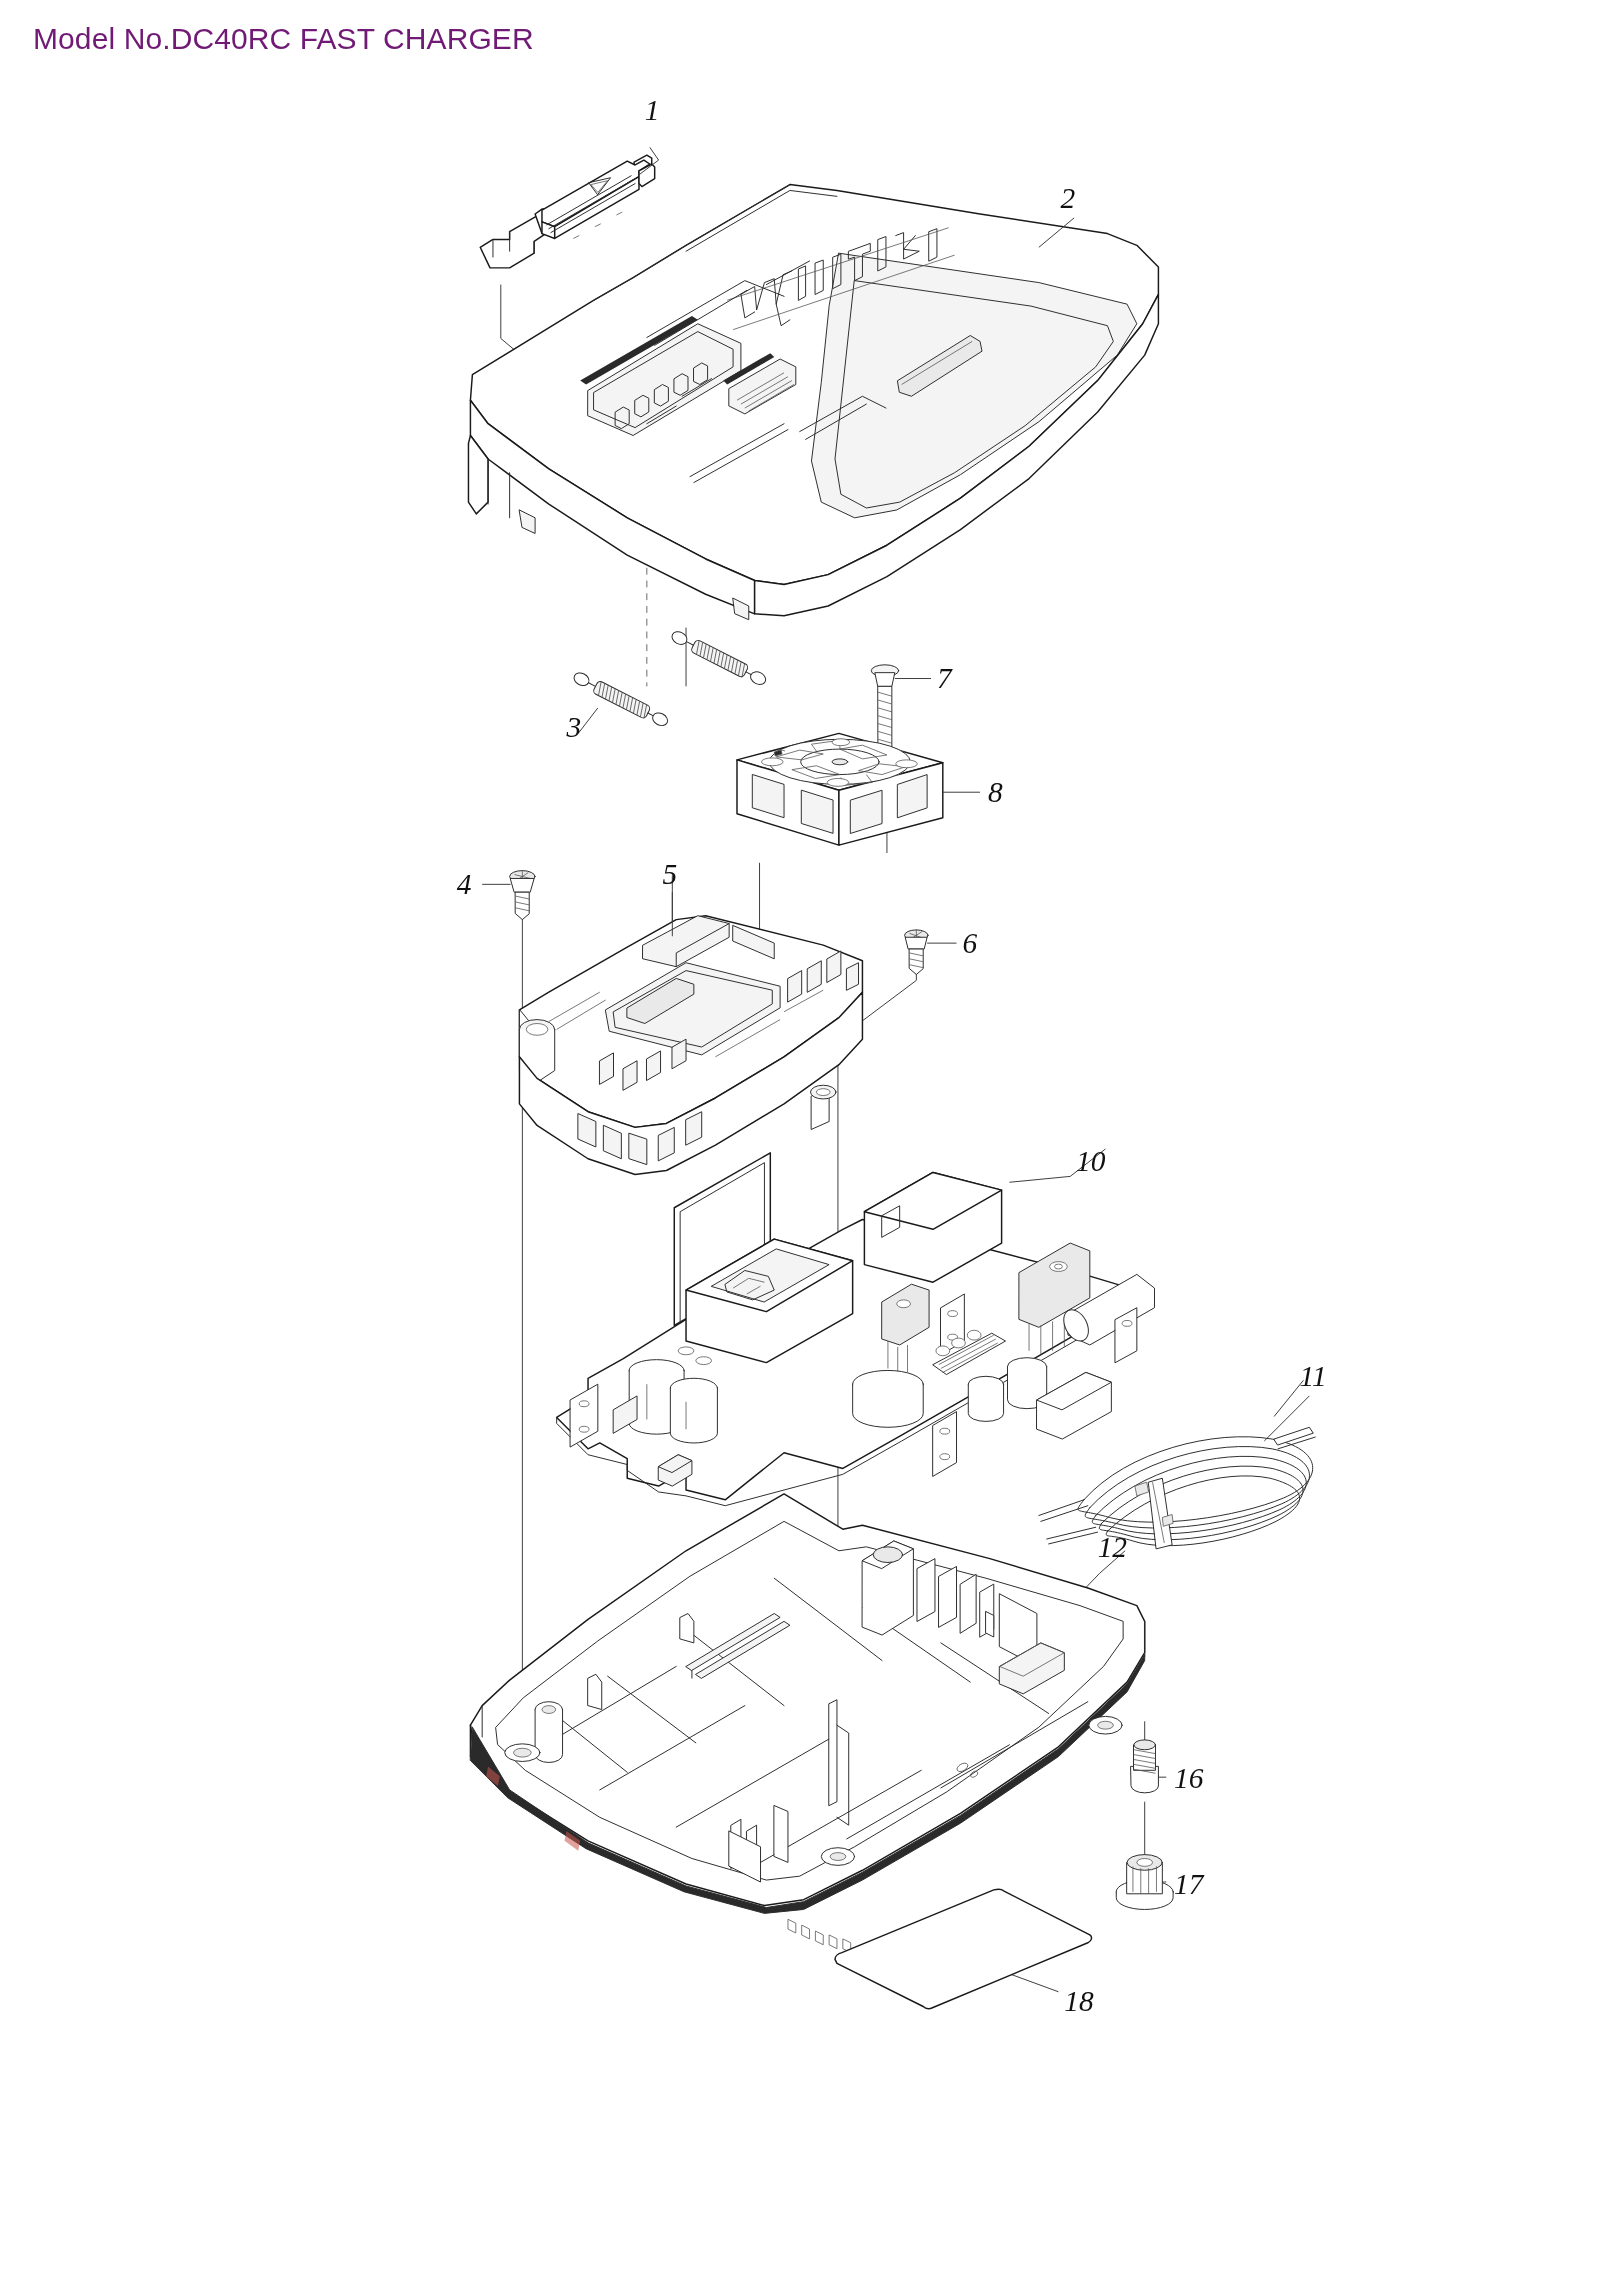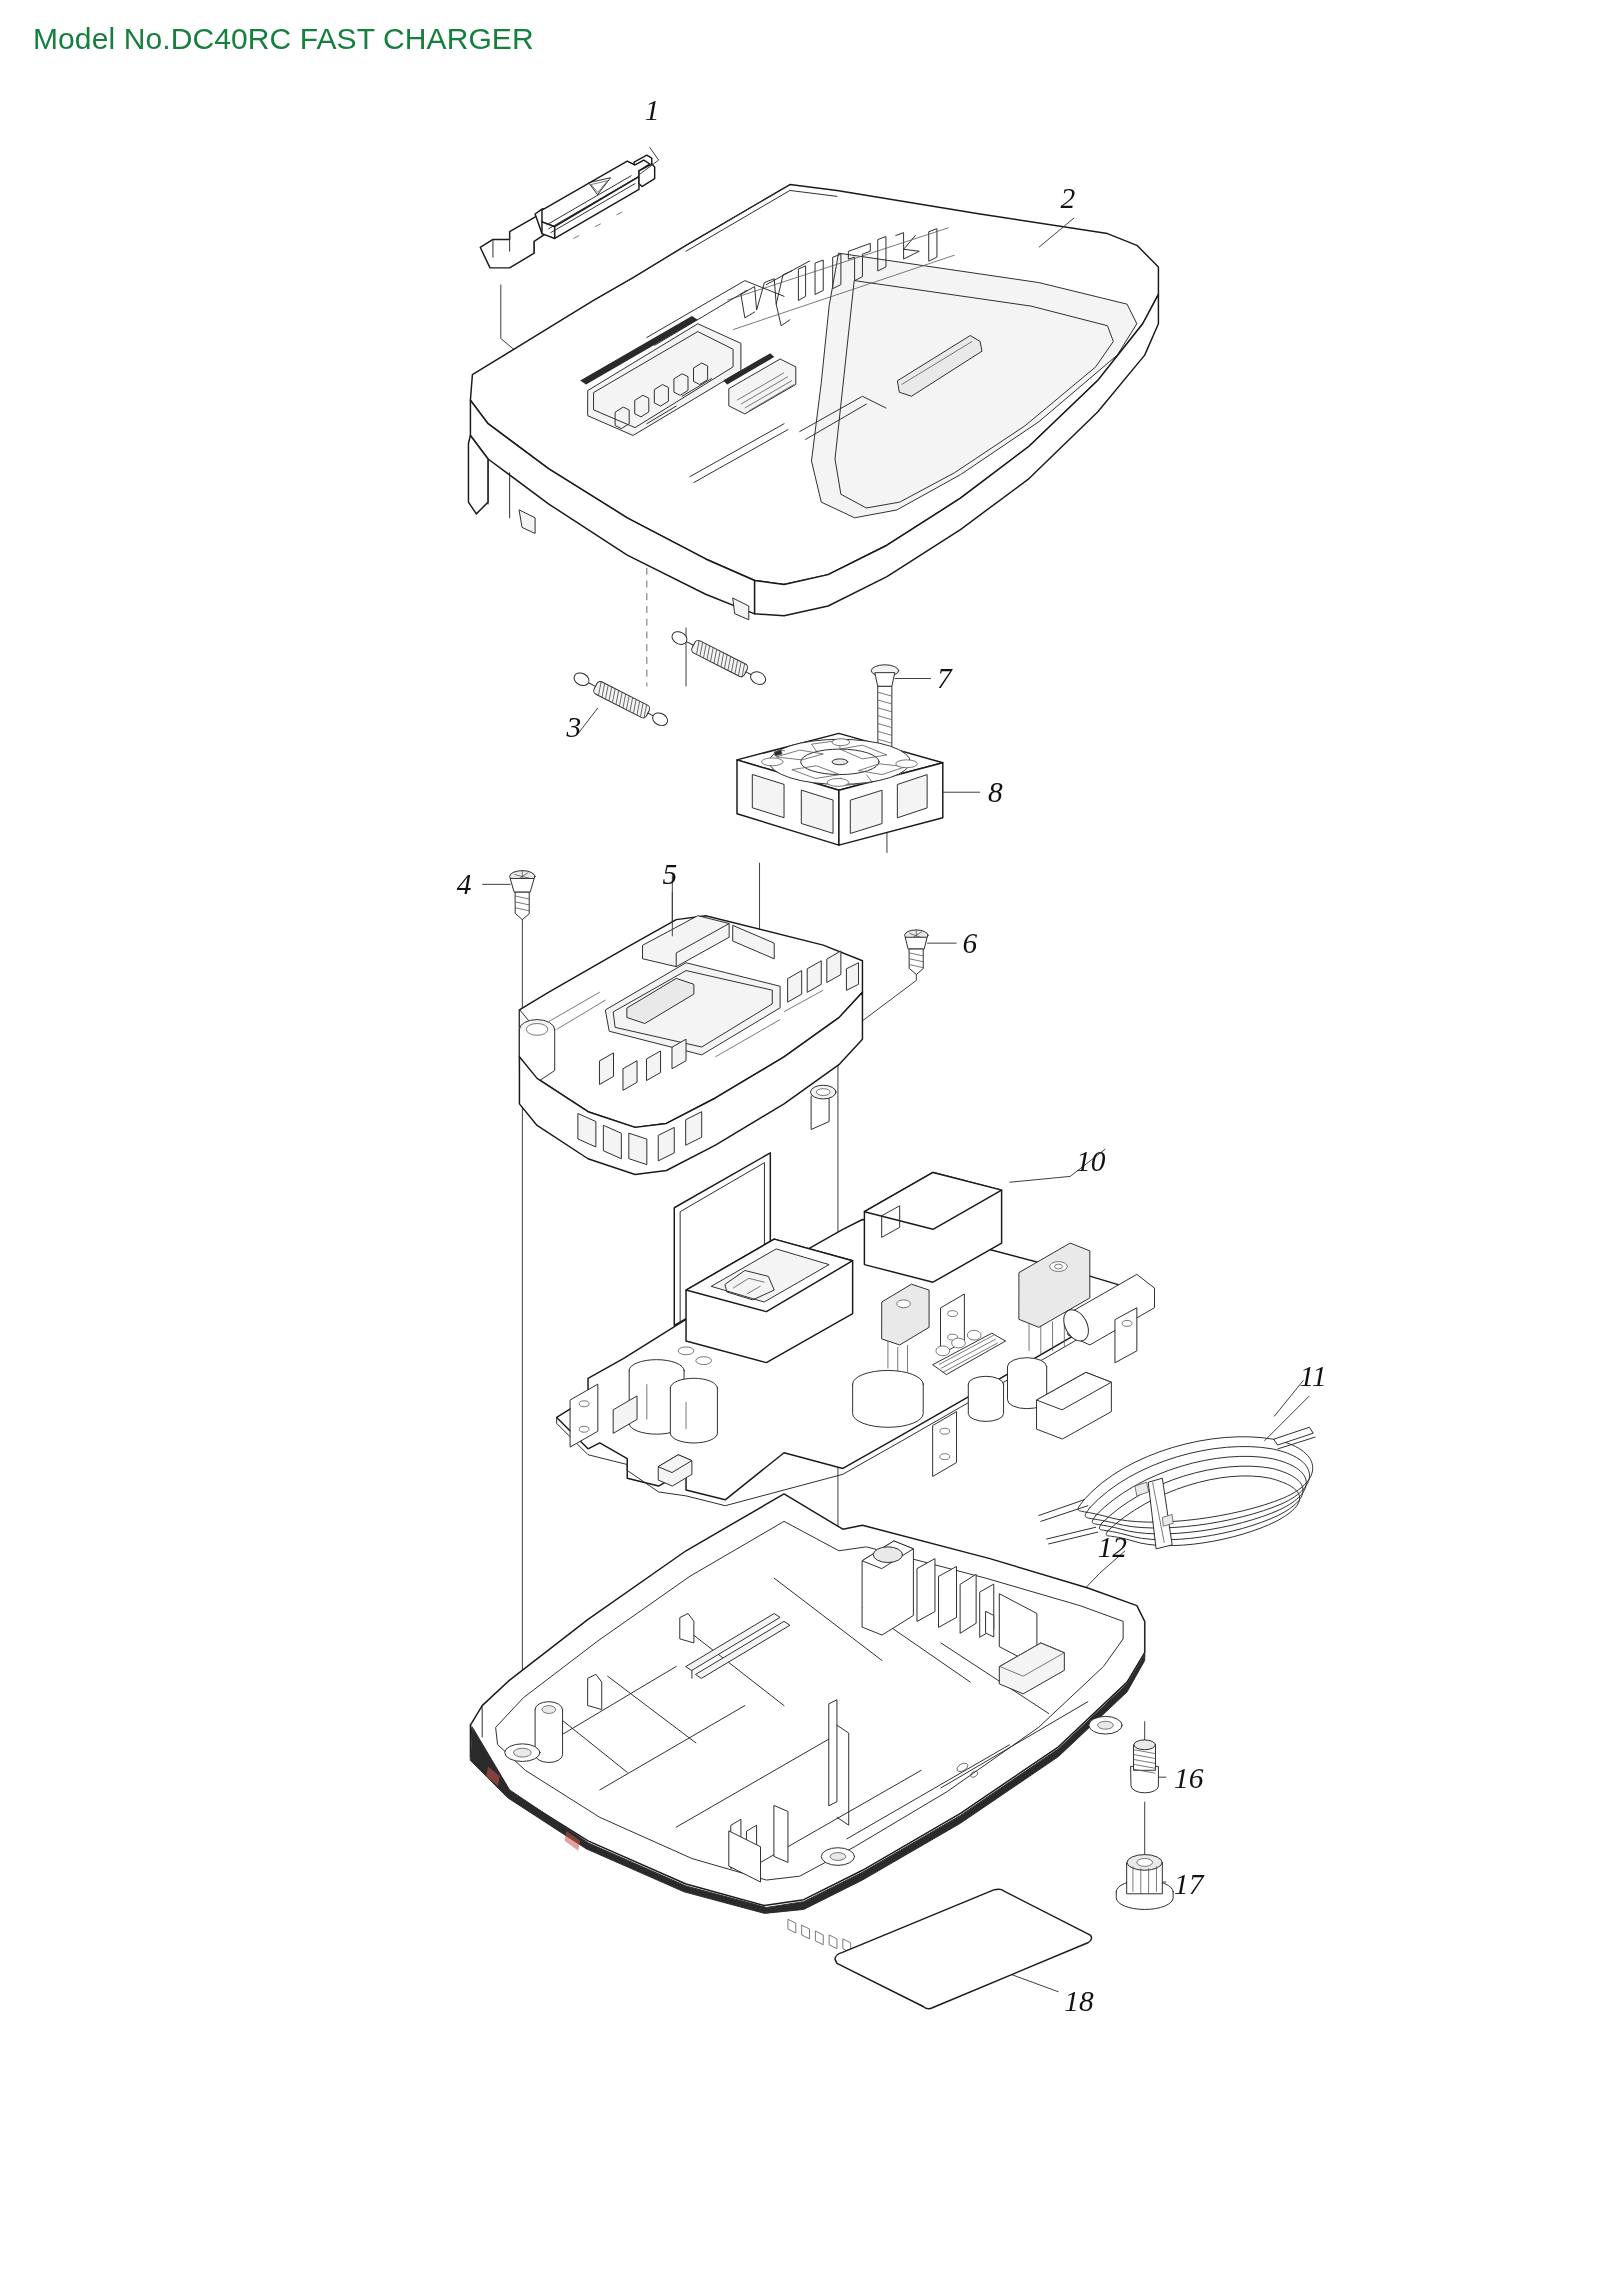--- a/index.html
+++ b/index.html
@@ -3,21 +3,21 @@
 <meta charset="utf-8">
 <style>
   html,body{margin:0;padding:0;background:#fff;}
   body{
     width:1621px;height:2293px;
     font-family:"Liberation Sans", sans-serif;
     color:#111;overflow:hidden;position:relative;
   }
   #page-title{
     position:absolute;left:33px;top:21.6px;
-    font-size:30px;letter-spacing:0.1px;color:#15803d;white-space:nowrap;text-align:right;
+    font-size:30px;letter-spacing:0.1px;color:#701a75;white-space:nowrap;text-align:right;
   }
   #diagram{position:absolute;left:0;top:0;width:1621px;height:2293px;}
   .callout{
     font-family:"Liberation Serif", serif;
     font-style:italic;font-size:30px;fill:#111;
   }
   svg{display:block;}
   .ln{fill:none;stroke:#1a1a1a;stroke-width:1.5;stroke-linejoin:round;stroke-linecap:round;}
   .ln-thin{fill:none;stroke:#2b2b2b;stroke-width:1;stroke-linejoin:round;stroke-linecap:round;}
   .ln-hair{fill:none;stroke:#555;stroke-width:.8;}

